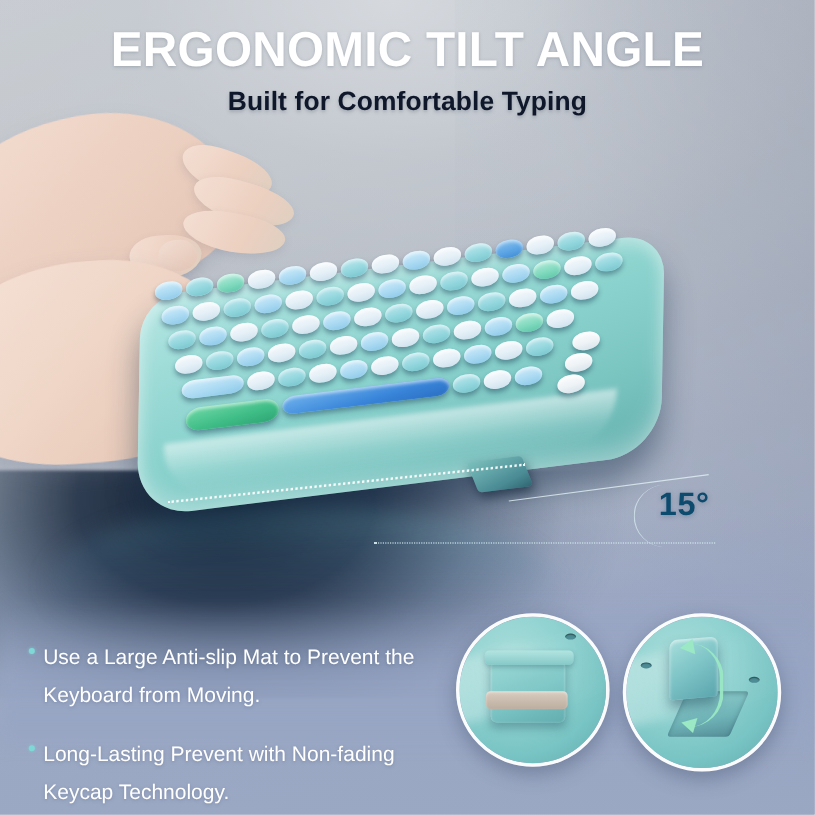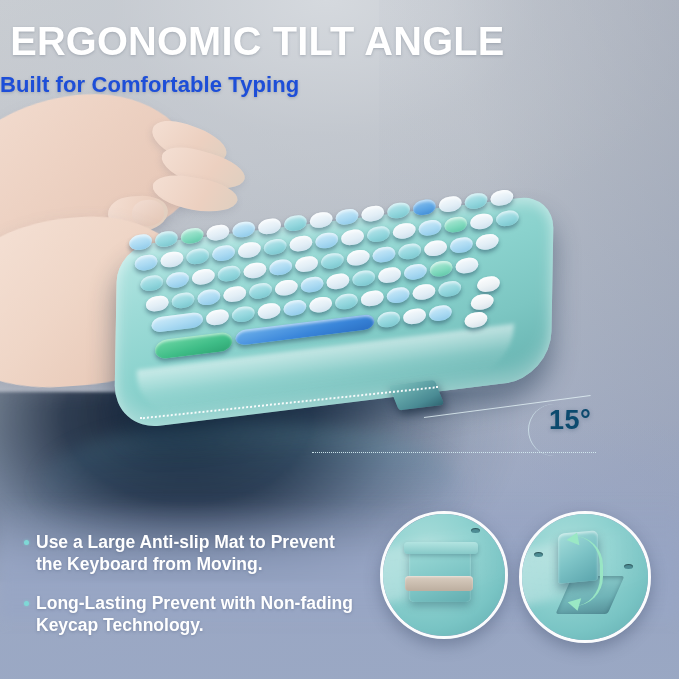--- a/index.html
+++ b/index.html
@@ -92,39 +92,40 @@
       rgba(150,164,196,0) 0%,
       rgba(150,164,196,0.75) 55%,
       rgba(152,166,196,1) 100%);
     filter: blur(6px);
   }
 
   
   .headline-wrap {
     position: absolute;
     left: 0; right: 0; top: 18px;
+    text-align: center;
     pointer-events: none;
   }
   .headline {
     margin: 0;
     font-size: 41px;
     line-height: 47px;
     font-weight: 700;
     color: #ffffff;
     letter-spacing: 0.2px;
     font-stretch: condensed;
     text-shadow: 0 1px 3px rgba(90,100,115,0.35);
     transform: scaleX(0.97);
   }
   .subhead {
     margin: 7px 0 0 0;
     font-size: 22px;
     line-height: 26px;
     font-weight: 700;
-    color: #1d4ed8;
+    color: #0f172a;
     letter-spacing: 0.1px;
     text-shadow: 0 1px 3px rgba(90,100,115,0.35);
   }
 
   
   .hand {
     position: absolute;
     filter: blur(0.4px);
   }
   .hand-back {
@@ -303,22 +304,22 @@
   .bullet-dot {
     flex: none;
     width: 5px; height: 5px;
     margin-top: 9px;
     border-radius: 50%;
     background: #7fd8d6;
     box-shadow: 0 0 3px rgba(127,216,214,0.7);
   }
   .bullet-text {
     font-size: 17.5px;
-    line-height: 22px;
-    font-weight: 700;
+    line-height: 32px;
+    font-weight: 400;
     color: #ffffff;
     text-shadow: 0 1px 3px rgba(80,95,125,0.40);
   }
 
   
   .inset {
     position: absolute;
     border-radius: 50%;
     border: 3px solid rgba(255,255,255,0.96);
     overflow: hidden;

